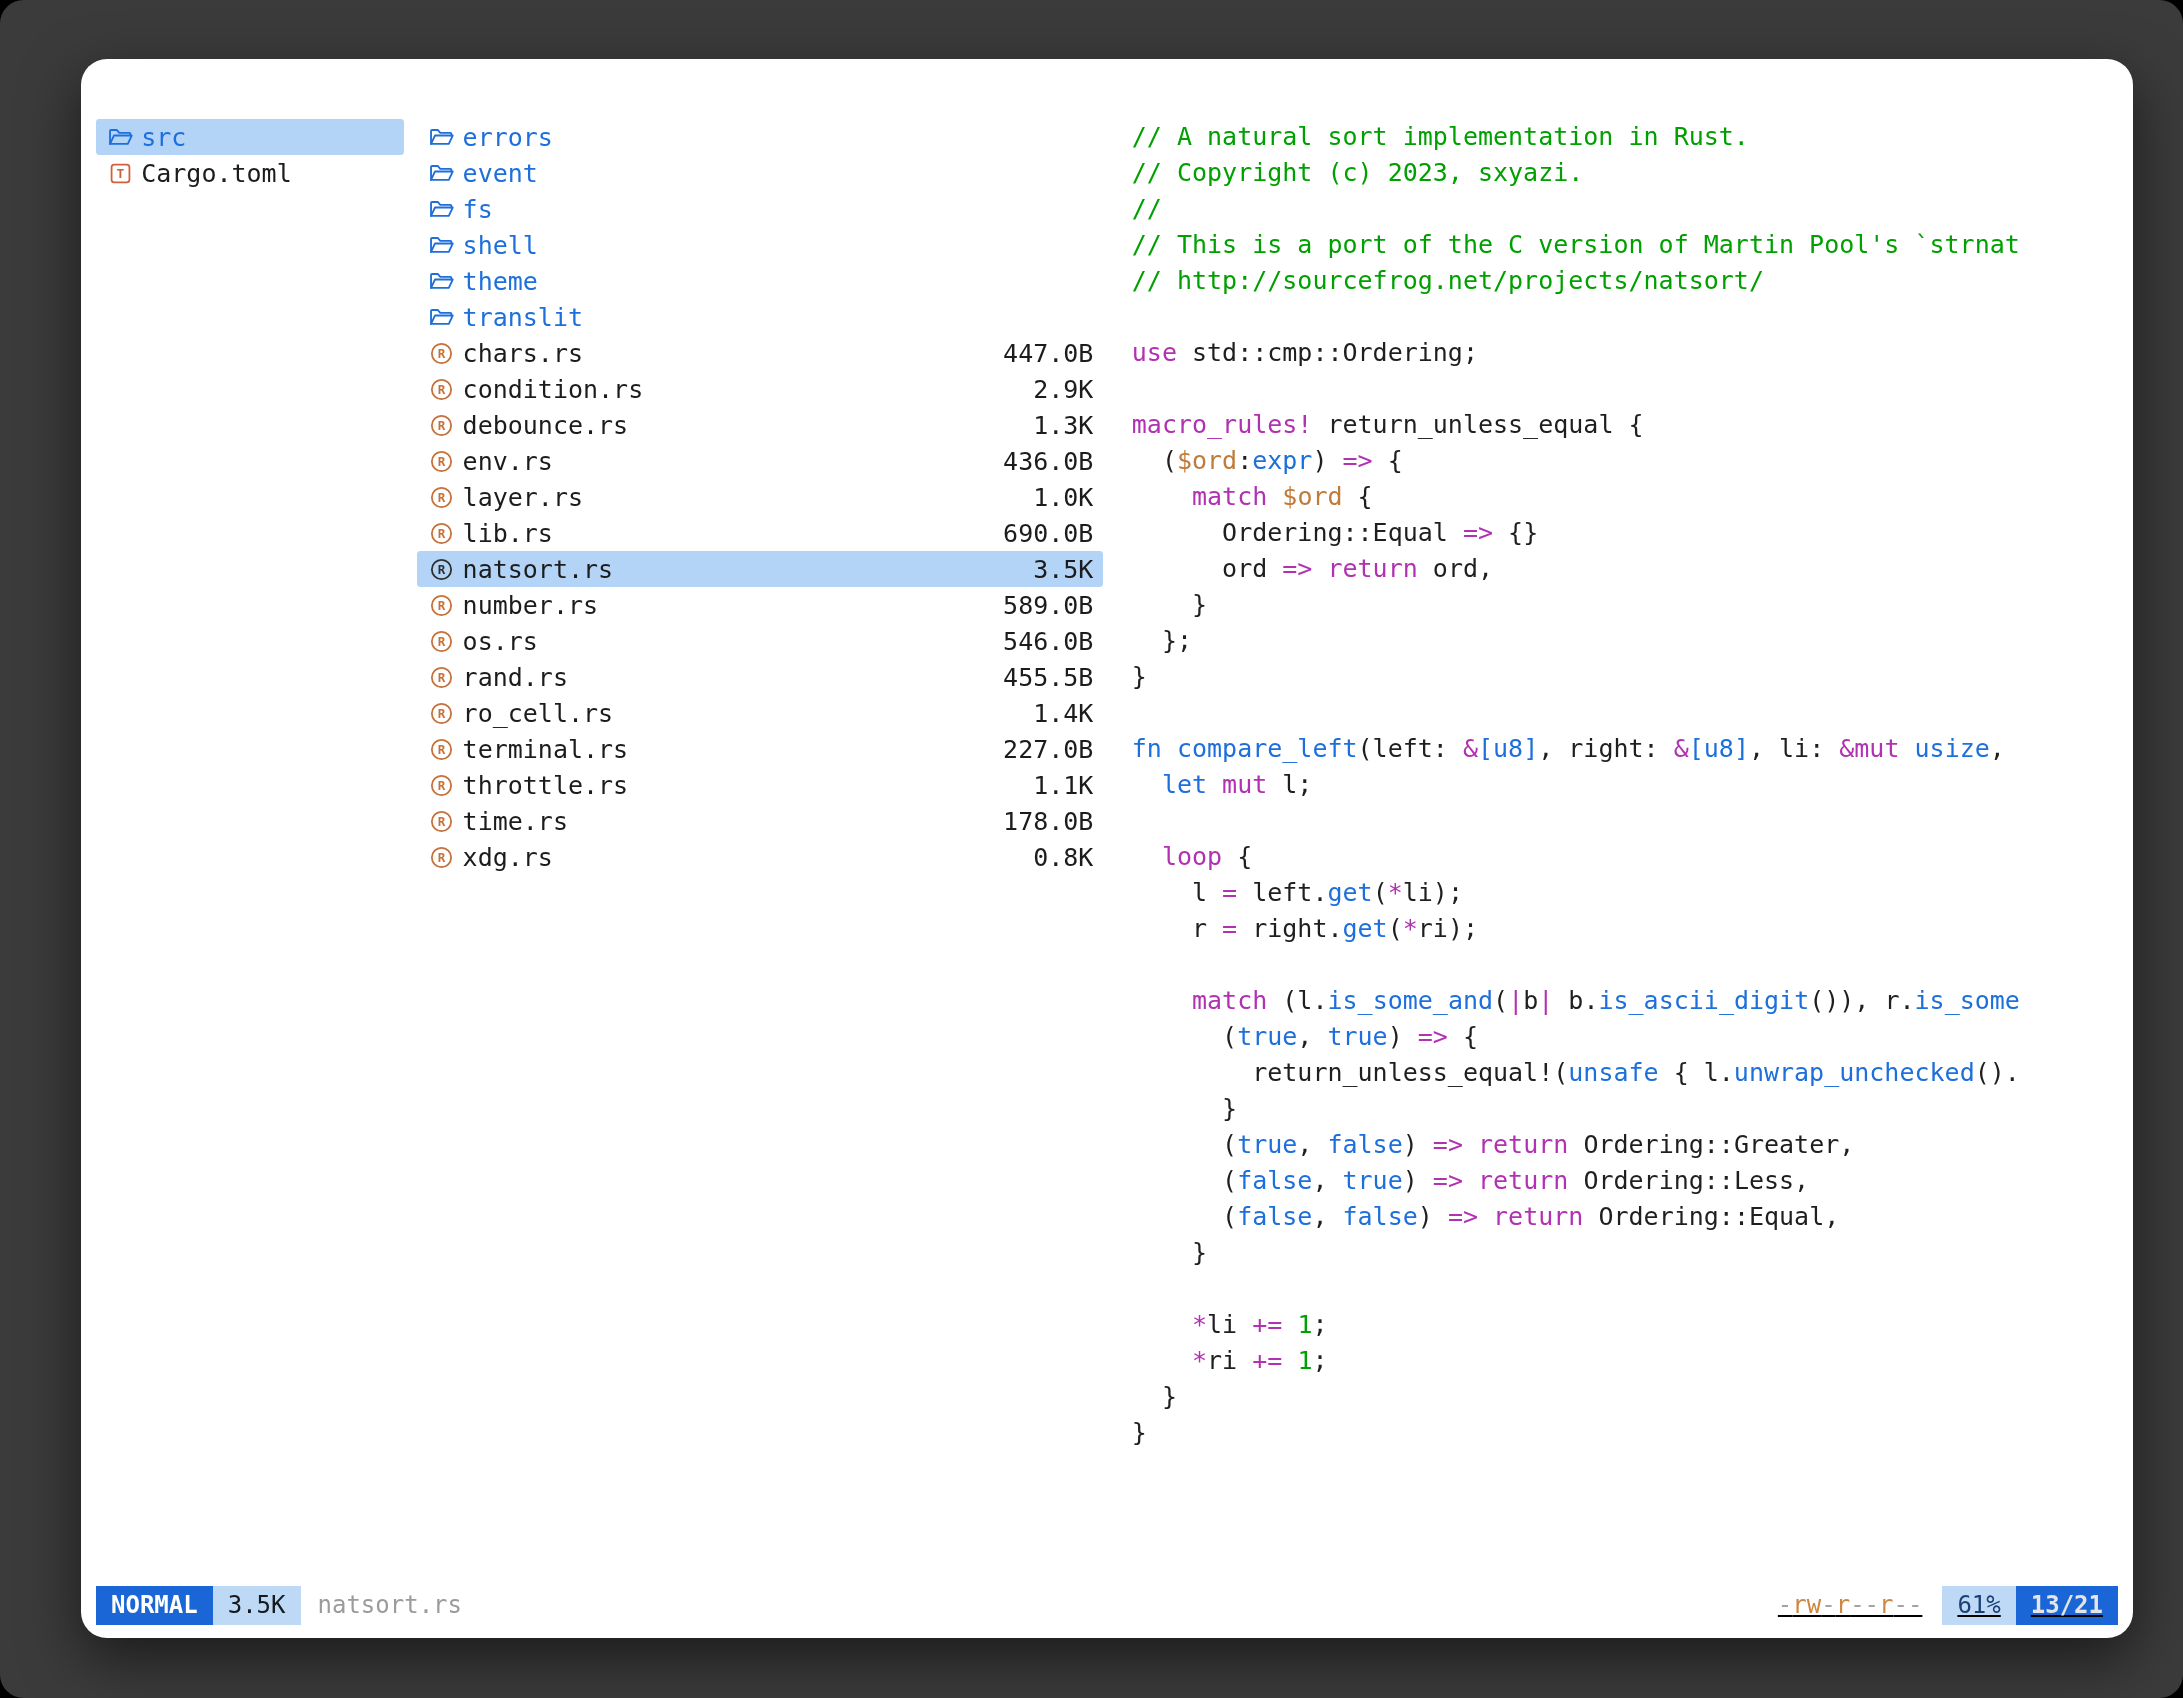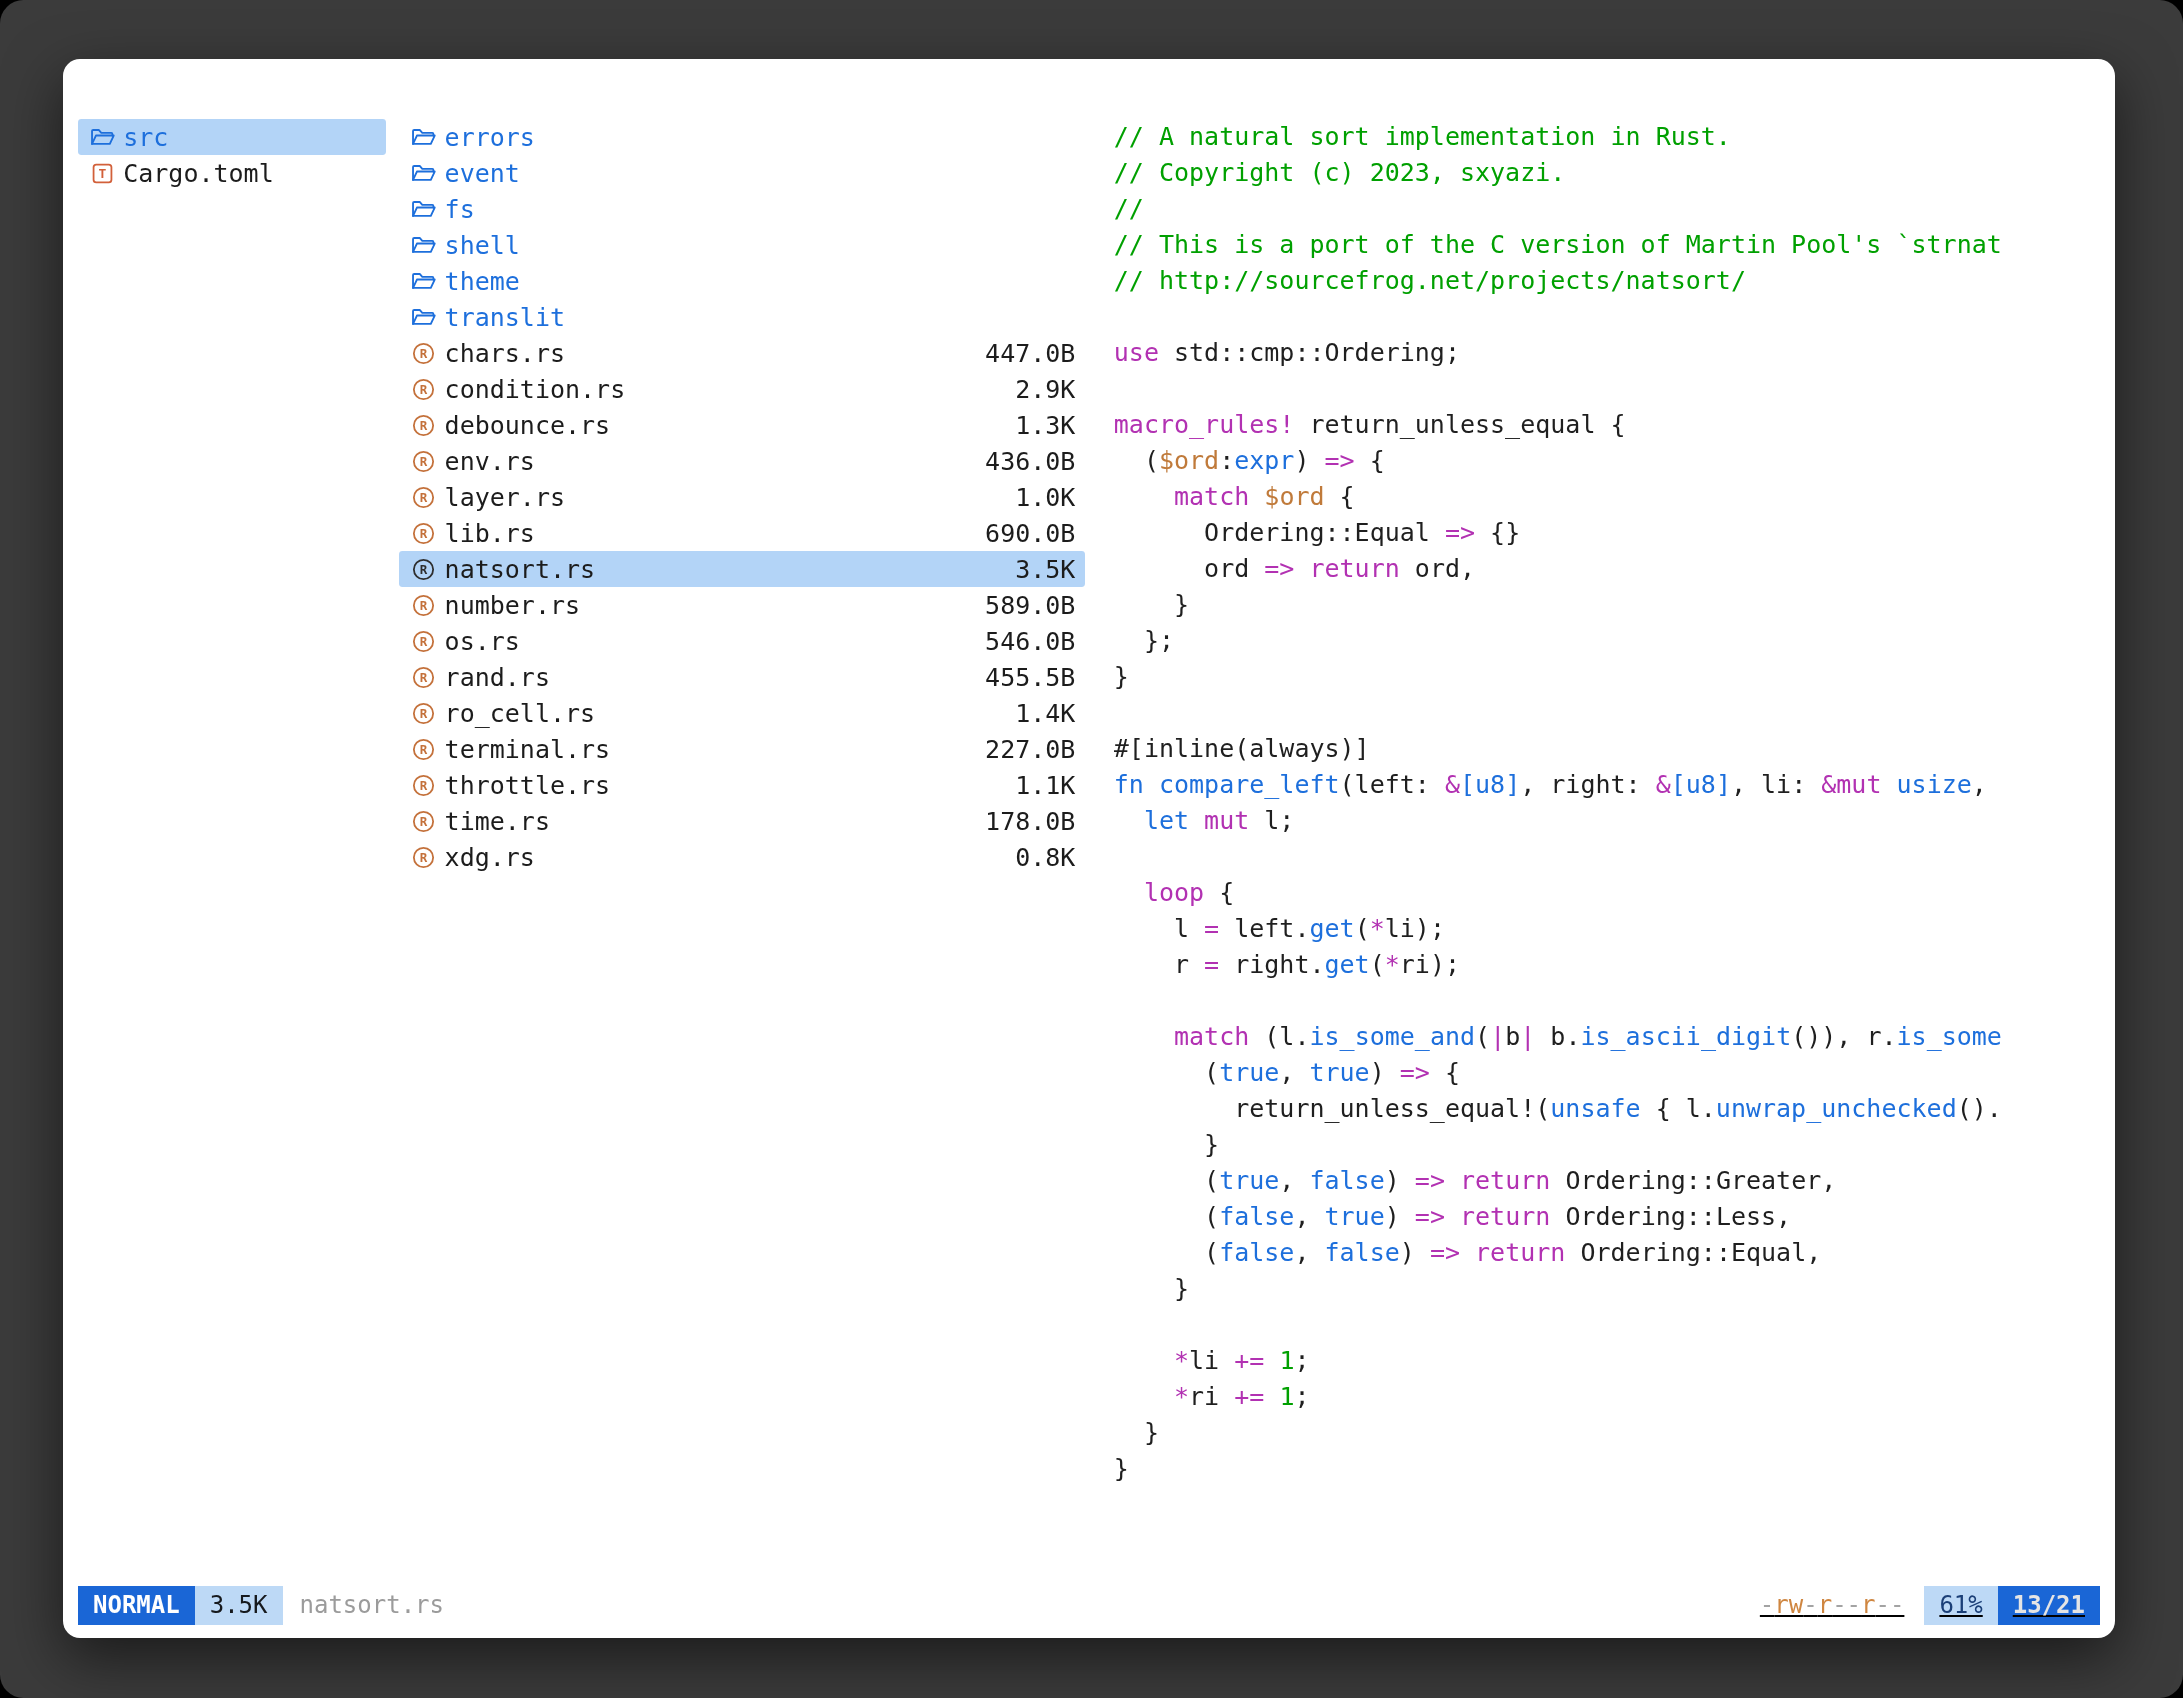--- a/index.html
+++ b/index.html
@@ -1,19 +1,19 @@
 <!DOCTYPE html>
 <html style="font-size:13.4px"><head>
 <meta charset="utf-8">
 <style>
   html,body{margin:0;padding:0;background:#000;}
   body{width:2183px;height:1698px;position:relative;font-family:"DejaVu Sans Mono",monospace;}
   .backdrop{position:absolute;inset:0;background:#3b3b3b;border-radius:23.5px;}
-  .window{position:absolute;left:63px;top:59px;width:2052px;height:1579px;background:#ffffff;
-          border-radius:17px;box-shadow:0 20px 59px rgba(0,0,0,.55);overflow:hidden;}
+  .window{position:absolute;left:81px;top:59px;width:2052px;height:1579px;background:#ffffff;
+          border-radius:26px;box-shadow:0 20px 59px rgba(0,0,0,.55);overflow:hidden;}
   .panes{position:absolute;left:15px;right:15px;top:60px;bottom:67px;display:flex;gap:13.4px;
          font-size:25px;overflow:hidden;}
   .pane{overflow:hidden;}
   .pane-parent{width:308px;flex:none;}
   .pane-current{width:686px;flex:none;}
   .pane-preview{flex:1;margin-left:15px;}
   .row{display:flex;align-items:center;height:36px;padding:0 10px;border-radius:3.4px;color:#1c1c1c;}
   .row.selected{background:#b3d4f7;}
   .row .icon{width:28.5px;height:25px;margin-right:6.7px;flex:none;display:flex;align-items:center;justify-content:center;}
   .row .name{white-space:pre;}
@@ -281,21 +281,20 @@
           <div class="ln">&nbsp;</div>
           <div class="ln"><span class="m">macro_rules!</span><span class="d"> return_unless_equal {</span></div>
           <div class="ln"><span class="d">  (</span><span class="o">$ord</span><span class="d">:</span><span class="b">expr</span><span class="d">) </span><span class="m">=&gt;</span><span class="d"> {</span></div>
           <div class="ln"><span class="d">    </span><span class="m">match</span><span class="d"> </span><span class="o">$ord</span><span class="d"> {</span></div>
           <div class="ln"><span class="d">      Ordering::Equal </span><span class="m">=&gt;</span><span class="d"> {}</span></div>
           <div class="ln"><span class="d">      ord </span><span class="m">=&gt;</span><span class="d"> </span><span class="m">return</span><span class="d"> ord,</span></div>
           <div class="ln"><span class="d">    }</span></div>
           <div class="ln"><span class="d">  };</span></div>
           <div class="ln"><span class="d">}</span></div>
           <div class="ln">&nbsp;</div>
-          <div class="ln"><span class="d">#[inline(always)]</span></div>
           <div class="ln"><span class="b">fn compare_left</span><span class="d">(left: </span><span class="m">&amp;</span><span class="b">[u8]</span><span class="d">, right: </span><span class="m">&amp;</span><span class="b">[u8]</span><span class="d">, li: </span><span class="m">&amp;mut</span><span class="d"> </span><span class="b">usize</span><span class="d">,</span></div>
           <div class="ln"><span class="d">  </span><span class="b">let</span><span class="d"> </span><span class="m">mut</span><span class="d"> l;</span></div>
           <div class="ln">&nbsp;</div>
           <div class="ln"><span class="d">  </span><span class="m">loop</span><span class="d"> {</span></div>
           <div class="ln"><span class="d">    l </span><span class="m">=</span><span class="d"> left.</span><span class="b">get</span><span class="d">(</span><span class="m">*</span><span class="d">li);</span></div>
           <div class="ln"><span class="d">    r </span><span class="m">=</span><span class="d"> right.</span><span class="b">get</span><span class="d">(</span><span class="m">*</span><span class="d">ri);</span></div>
           <div class="ln">&nbsp;</div>
           <div class="ln"><span class="d">    </span><span class="m">match</span><span class="d"> (l.</span><span class="b">is_some_and</span><span class="d">(</span><span class="m">|</span><span class="d">b</span><span class="m">|</span><span class="d"> b.</span><span class="b">is_ascii_digit</span><span class="d">()), r.</span><span class="b">is_some</span></div>
           <div class="ln"><span class="d">      (</span><span class="b">true</span><span class="d">, </span><span class="b">true</span><span class="d">) </span><span class="m">=&gt;</span><span class="d"> {</span></div>
           <div class="ln"><span class="d">        return_unless_equal!(</span><span class="b">unsafe</span><span class="d"> { l.</span><span class="b">unwrap_unchecked</span><span class="d">().</span></div>

